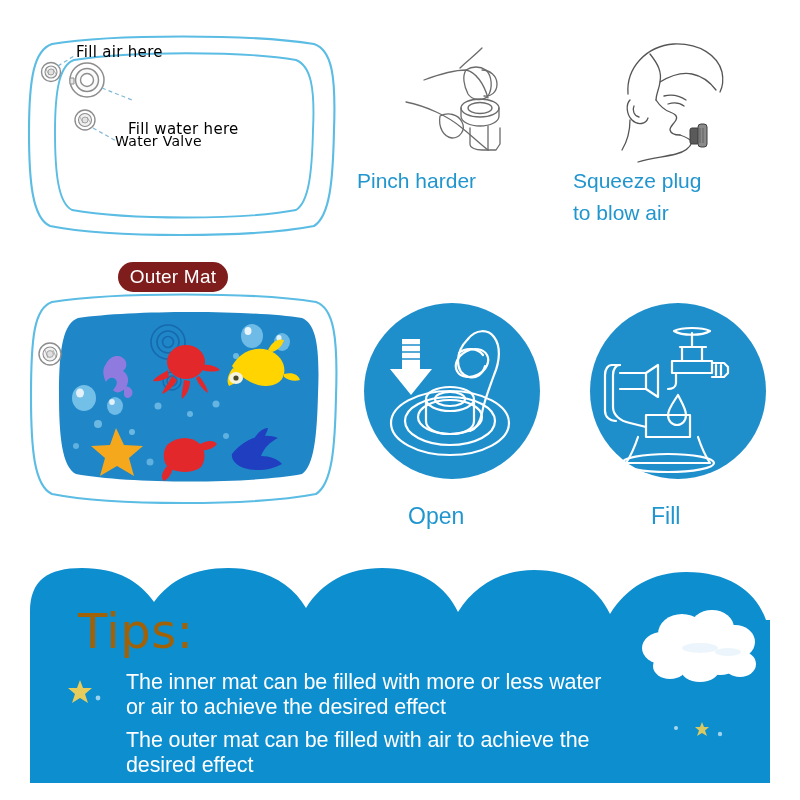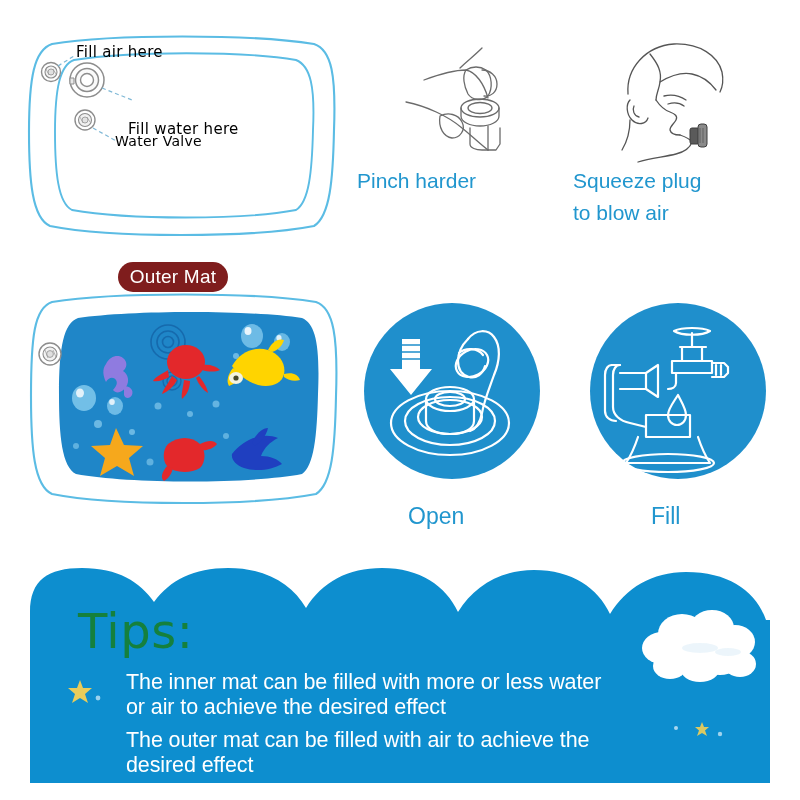--- a/index.html
+++ b/index.html
@@ -82,21 +82,21 @@
     position: absolute;
     left: 30px;
     top: 568px;
     width: 740px;
     height: 215px;
   }
   .tips-heading {
     position: absolute;
     left: 48px;
     top: 35px;
-    color: #15803d;
+    color: #a16207;
     font-family: "DejaVu Sans", sans-serif;
     font-size: 48px;
     font-weight: normal;
     letter-spacing: 0.5px;
     margin: 0;
   }
   .tips-line {
     position: absolute;
     color: #ffffff;
     font-family: "Liberation Sans", sans-serif;

